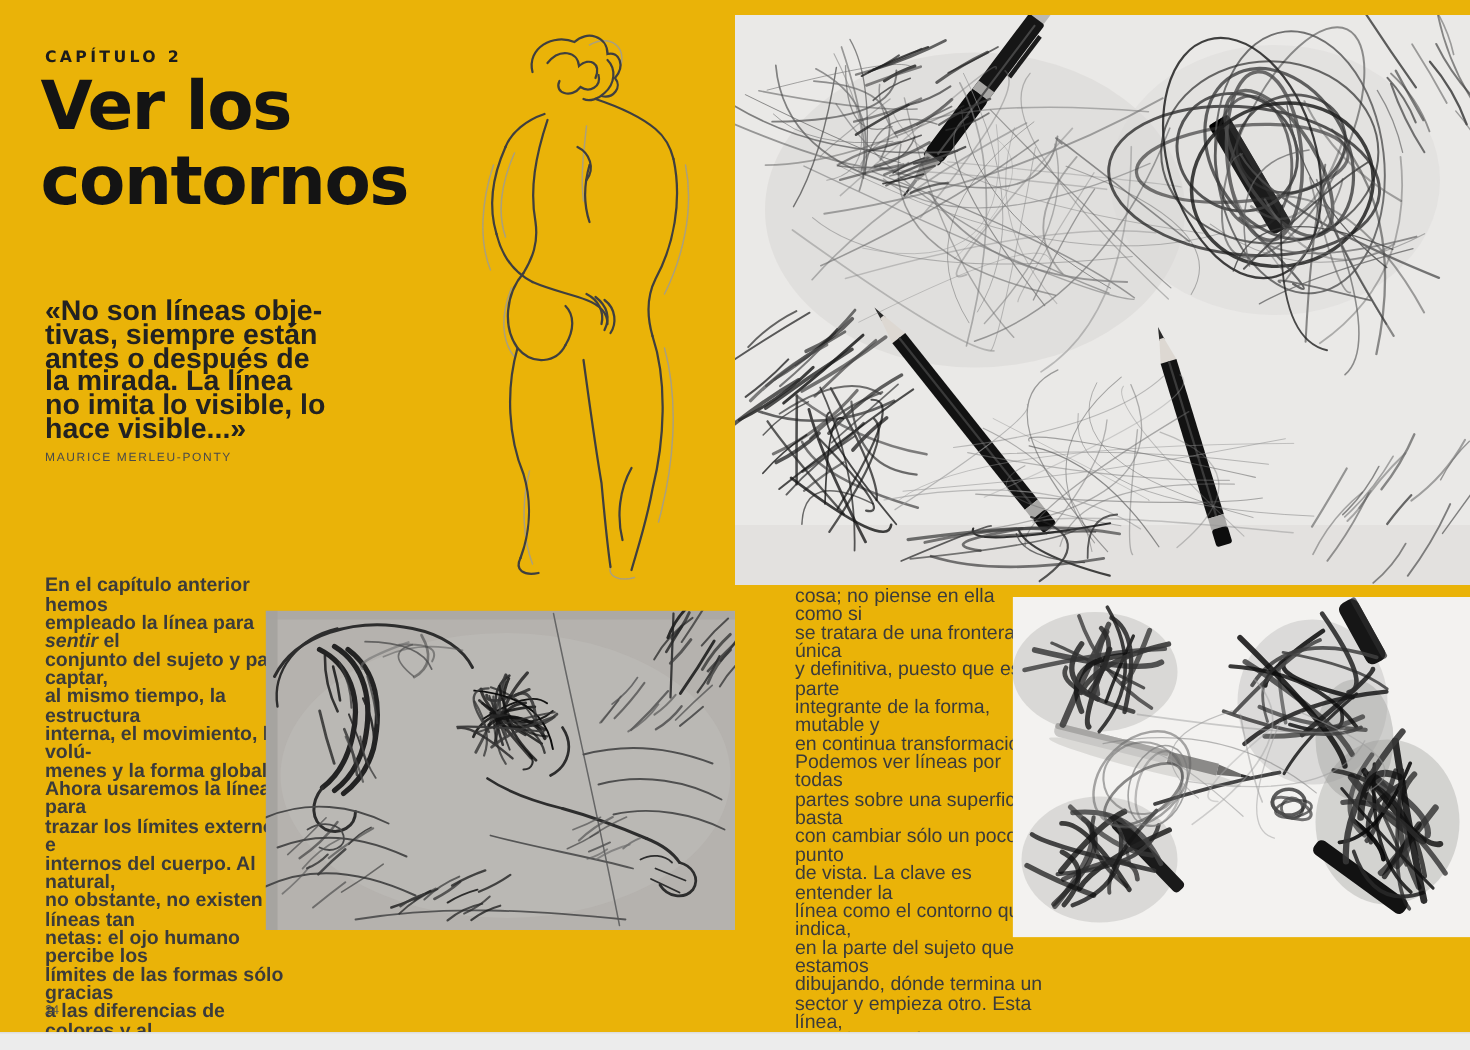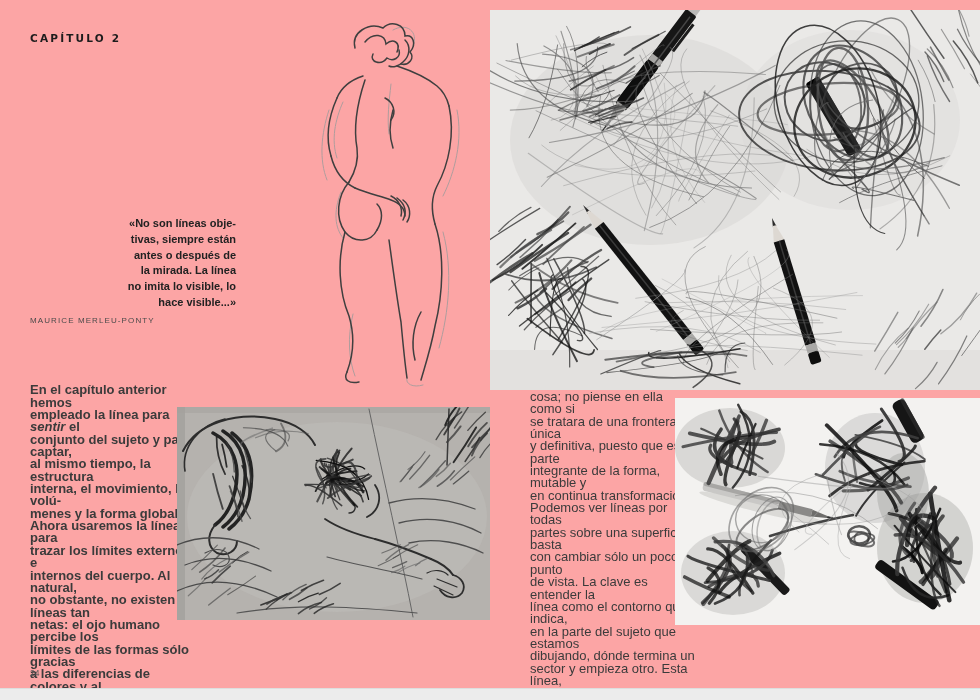--- a/index.html
+++ b/index.html
@@ -1,45 +1,46 @@
 <!DOCTYPE html>
 <html><head>
 <meta charset="utf-8">
 <style>
   html,body{margin:0;padding:0;background:#fff;}
-  .spread{position:relative;width:980px;height:700px;background:#fca5a5;overflow:hidden;
+  .spread{position:relative;width:980px;height:700px;background:#eab308;overflow:hidden;
           font-family:"Liberation Sans",sans-serif;}
   .abs{position:absolute;}
   .kicker{left:30px;top:32px;font-family:"DejaVu Sans",sans-serif;font-weight:700;
           font-size:10.5px;letter-spacing:2.2px;color:#1c1c1c;}
   .title{left:27px;top:46px;width:300px;margin:0;font-family:"DejaVu Sans",sans-serif;
          font-weight:700;font-size:45px;line-height:50px;letter-spacing:-1px;color:#141414;}
-  .quote{left:30px;top:200px;width:190px;margin:16px;font-weight:700;font-size:11px;
-         line-height:15.8px;color:#222;white-space:pre-line;text-align:right;}
-  .attribution{left:30px;top:316px;font-size:8px;letter-spacing:1.1px;color:#4a4a4a;}
+  .quote{left:30px;top:200px;width:190px;margin:0;font-weight:700;font-size:19px;
+         line-height:15.8px;color:#222;white-space:pre-line;}
+  .attribution{left:30px;top:300px;font-size:8px;letter-spacing:1.1px;color:#4a4a4a;}
   .col{width:168px;font-size:13px;line-height:12.35px;color:#3b3b3b;white-space:pre-line;}
   .col-left{left:30px;top:372px;font-weight:bold;}
   .col-right{left:530px;top:391px;}
   .sketch-standing{left:293px;top:14px;width:185px;height:375px;}
   .fig-reclining{left:177px;top:407px;width:313px;height:213px;overflow:hidden;}
   .photo-top{left:490px;top:10px;width:490px;height:380px;overflow:hidden;}
   .photo-bottom{left:675px;top:398px;width:305px;height:227px;overflow:hidden;}
   .pagenum{font-size:8.5px;color:#555;margin-top:16px;}
   .pagenum-left{left:30px;top:652px;}
   .pagenum-right{left:988px;top:652px;}
   .page-bottom-edge{left:0;top:688px;width:980px;height:12px;background:#ececec;border-top:1px solid #dedede;}
   svg{display:block;width:100%;height:100%;}
   .it{font-style:italic;margin-top:26px;}
 </style>
 </head>
 <body>
 
 <div class="spread">
 
   <div class="abs kicker">CAPÍTULO 2</div>
+  <h1 class="abs title">Ver los contornos</h1>
   <blockquote class="abs quote">«No son líneas obje-
 tivas, siempre están
 antes o después de
 la mirada. La línea
 no imita lo visible, lo
 hace visible...»</blockquote>
   <div class="abs attribution">MAURICE MERLEU-PONTY</div>
 
   <div class="abs sketch-standing" role="img" aria-label="Gesture line drawing of a standing nude figure seen from behind">
     <svg id="svg-standing" viewBox="0 0 185 375">

